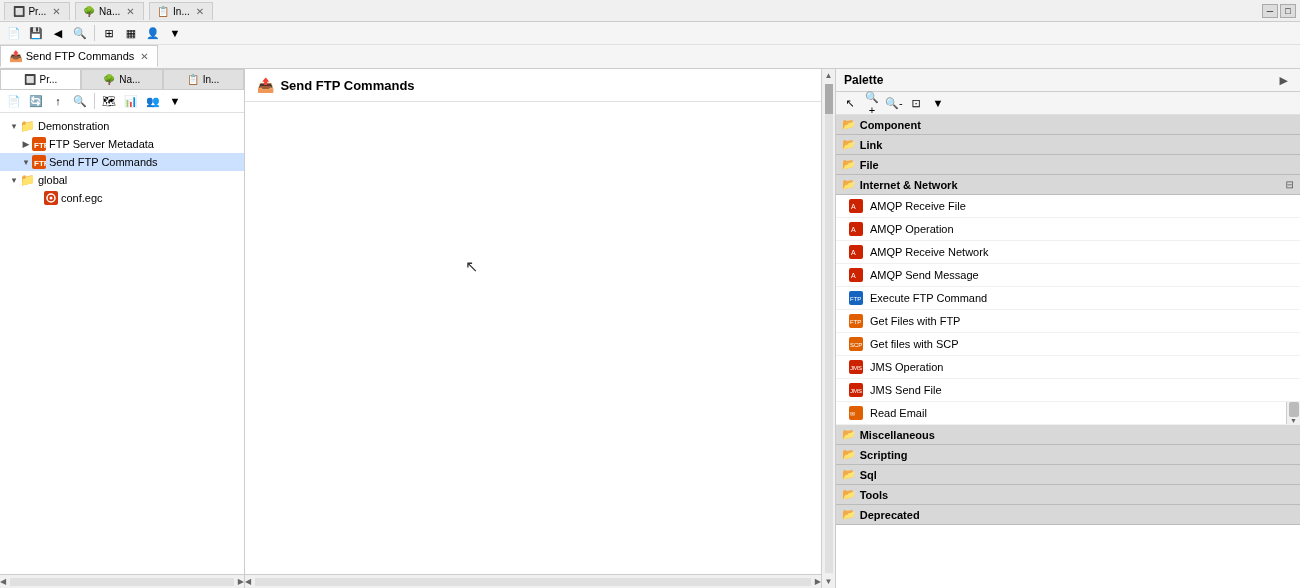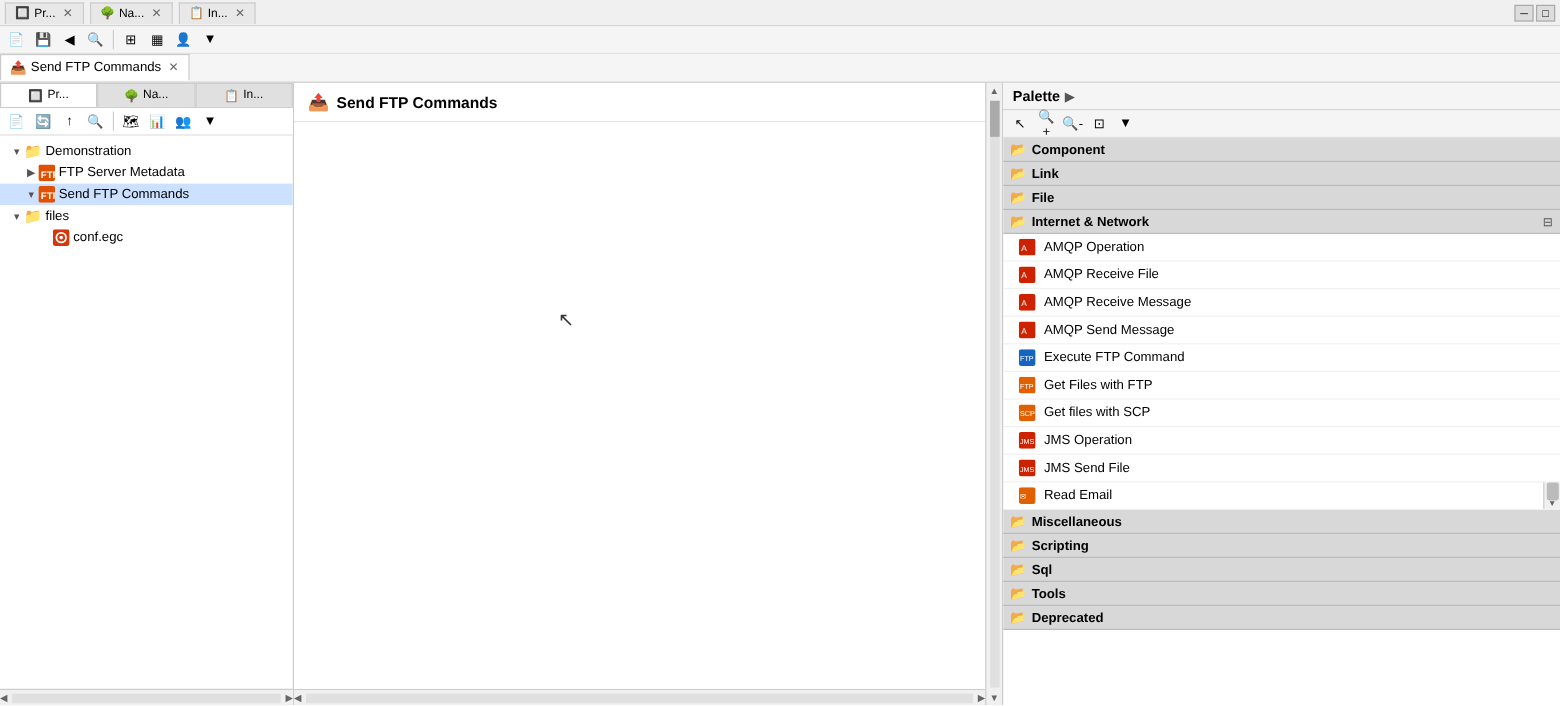--- a/index.html
+++ b/index.html
@@ -236,20 +236,21 @@
     .right-panel {
       width: 465px;
       display: flex;
       flex-direction: column;
       border-left: 1px solid #ccc;
       background: #fff;
     }
     .palette-header {
       display: flex;
       align-items: center;
+      justify-content: space-between;
       padding: 4px 8px;
       background: #f5f5f5;
       border-bottom: 1px solid #ccc;
     }
     .palette-title {
       font-size: 12px;
       font-weight: bold;
     }
     .palette-toolbar {
       display: flex;
@@ -468,21 +469,21 @@
               <text x="2" y="11" font-size="8" fill="white" font-weight="bold">FTP</text>
             </svg>
         </span>
         <span class="tree-label">Send FTP Commands</span>
       </div>
 
       <div class="tree-item">
         <span class="tree-indent" style="width:4px;"></span>
         <span class="tree-toggle">▾</span>
         <span class="tree-icon icon-folder">📁</span>
-        <span class="tree-label">files</span>
+        <span class="tree-label">global</span>
       </div>
 
       <div class="tree-item">
         <span class="tree-indent" style="width:28px;"></span>
         <span class="tree-toggle" style="visibility:hidden;"></span>
         <span class="tree-icon" style="display:inline-flex;align-items:center;margin-right:3px;">
           <svg width="14" height="14" viewBox="0 0 14 14">
               <rect width="14" height="14" rx="2" fill="#d4380d"></rect>
               <circle cx="7" cy="7" r="4" fill="none" stroke="white" stroke-width="1.5"></circle>
               <circle cx="7" cy="7" r="1.5" fill="white"></circle>
@@ -564,41 +565,41 @@
         <span class="palette-section-expand">⊟</span>
       </div>
 
       <div class="palette-item">
         <span class="palette-item-icon">
           <svg width="14" height="14" viewBox="0 0 14 14">
               <rect width="14" height="14" rx="2" fill="#cc2200"></rect>
               <text x="2" y="10" font-size="7" fill="white">A</text>
             </svg>
         </span>
-        <span class="palette-item-label">AMQP Operation</span>
+        <span class="palette-item-label">AMQP Receive File</span>
       </div>
 
       <div class="palette-item">
         <span class="palette-item-icon">
           <svg width="14" height="14" viewBox="0 0 14 14">
               <rect width="14" height="14" rx="2" fill="#cc2200"></rect>
               <text x="2" y="10" font-size="7" fill="white">A</text>
             </svg>
         </span>
-        <span class="palette-item-label">AMQP Receive File</span>
+        <span class="palette-item-label">AMQP Operation</span>
       </div>
 
       <div class="palette-item">
         <span class="palette-item-icon">
           <svg width="14" height="14" viewBox="0 0 14 14">
               <rect width="14" height="14" rx="2" fill="#cc2200"></rect>
               <text x="2" y="10" font-size="7" fill="white">A</text>
             </svg>
         </span>
-        <span class="palette-item-label">AMQP Receive Message</span>
+        <span class="palette-item-label">AMQP Receive Network</span>
       </div>
 
 
       <div class="palette-item">
         <span class="palette-item-icon">
           <svg width="14" height="14" viewBox="0 0 14 14">
               <rect width="14" height="14" rx="2" fill="#cc2200"></rect>
               <text x="2" y="10" font-size="7" fill="white">A</text>
             </svg>
         </span>

